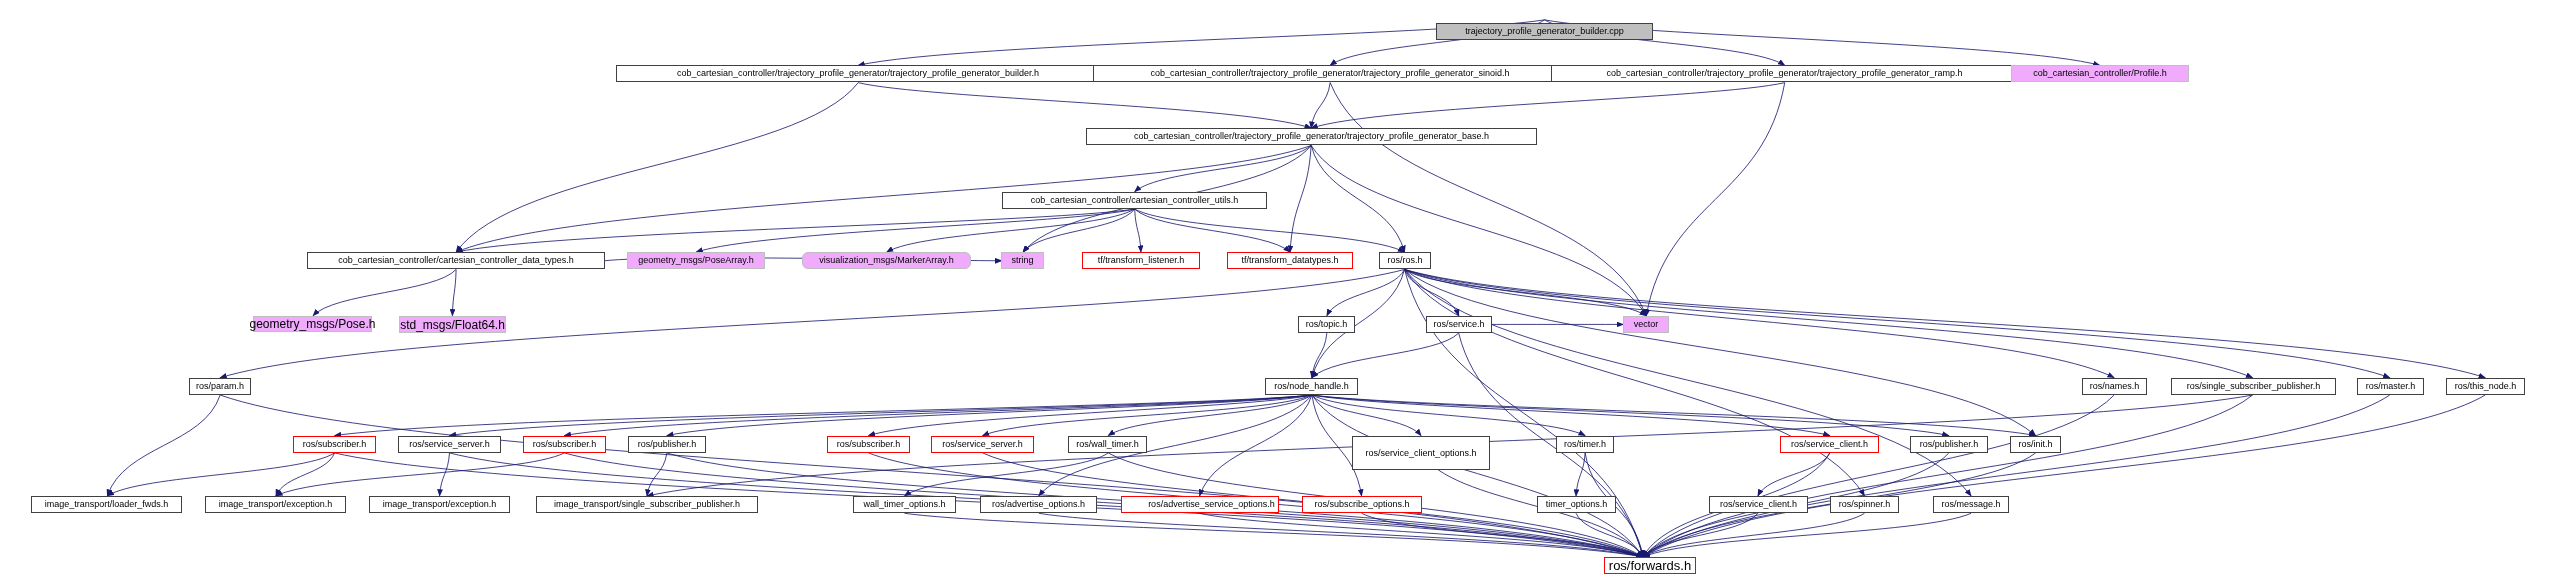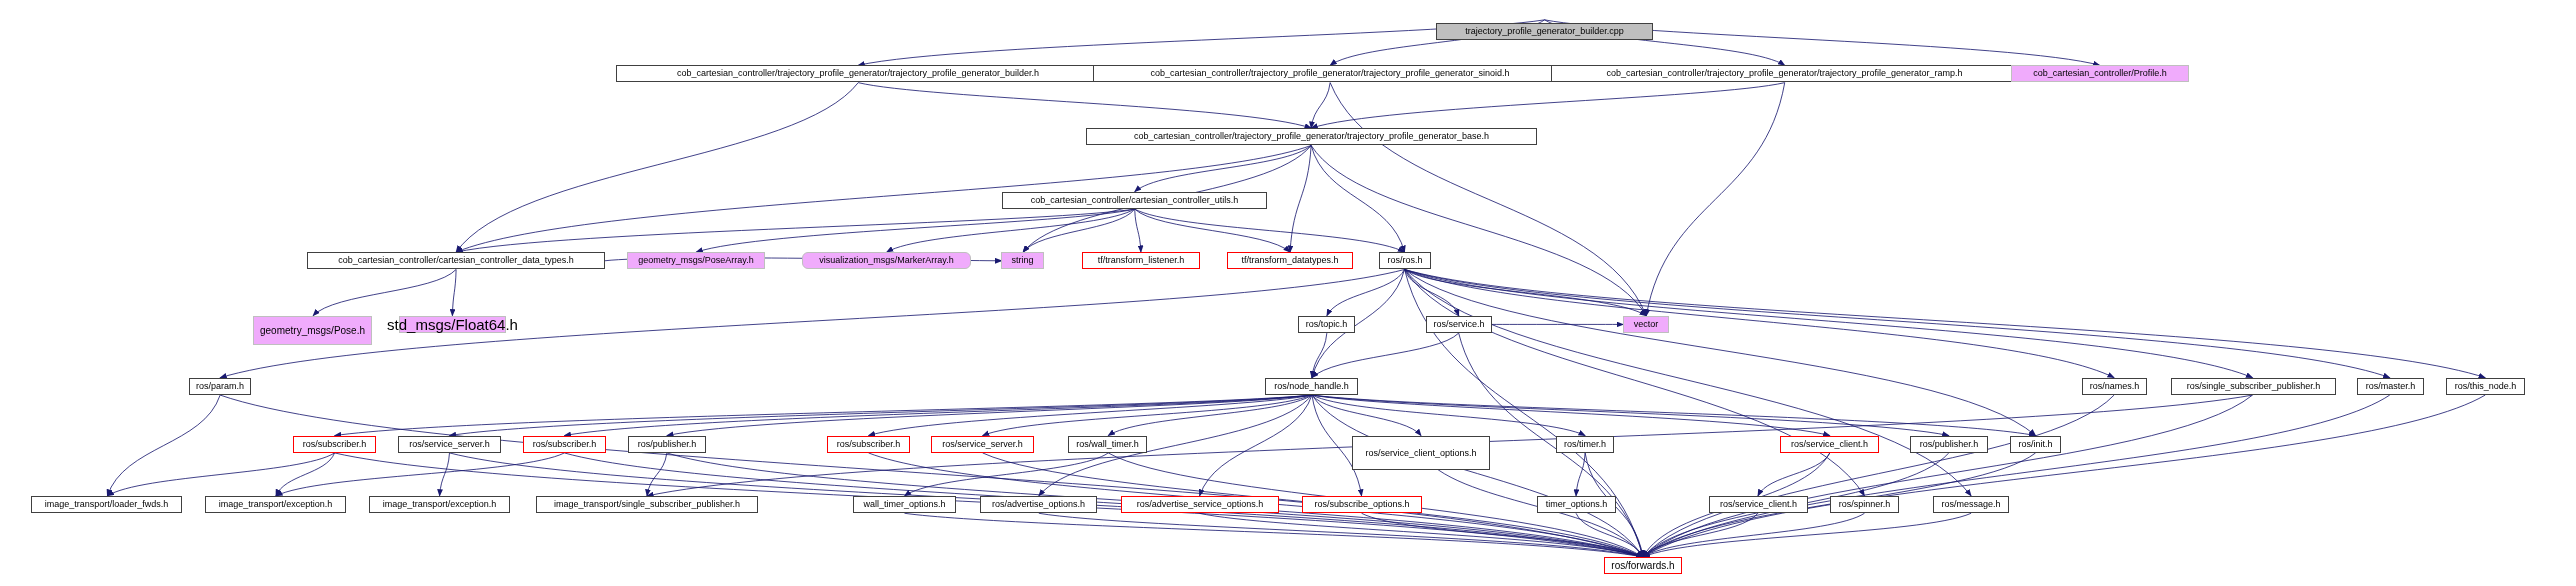--- a/index.html
+++ b/index.html
@@ -158,24 +158,24 @@
       </div>
       <div class="node hdr" style="left: 1082px; top: 252px; width: 118px; height: 17.4px; font-size: 9px;">
         <span class="lbl">tf/transform_listener.h</span>
       </div>
       <div class="node hdr" style="left: 1227px; top: 252px; width: 126px; height: 17.4px; font-size: 9px;">
         <span class="lbl">tf/transform_datatypes.h</span>
       </div>
       <div class="node plain" style="left: 1379px; top: 252px; width: 52px; height: 17.4px; font-size: 9px;">
         <span class="lbl">ros/ros.h</span>
       </div>
-      <div class="node ext" style="left: 253px; top: 316px; width: 119px; height: 29px; font-size: 10px;">
+      <div class="node ext" style="left: 253px; top: 316px; width: 119px; height: 16px; font-size: 12px;">
         <span class="lbl">geometry_msgs/Pose.h</span>
       </div>
-      <div class="node ext" style="left: 399px; top: 316px; width: 107px; height: 17.4px; font-size: 15px;">
+      <div class="node ext" style="left: 399px; top: 316px; width: 107px; height: 17.4px; font-size: 12px;">
         <span class="lbl">std_msgs/Float64.h</span>
       </div>
       <div class="node plain" style="left: 1298px; top: 316px; width: 57px; height: 17.4px; font-size: 9px;">
         <span class="lbl">ros/topic.h</span>
       </div>
       <div class="node plain" style="left: 1426px; top: 316px; width: 66px; height: 17.4px; font-size: 9px;">
         <span class="lbl">ros/service.h</span>
       </div>
       <div class="node ext" style="left: 1623px; top: 316px; width: 46px; height: 17.4px; font-size: 9px;">
         <span class="lbl">vector</span>
@@ -245,36 +245,36 @@
       </div>
       <div class="node plain" style="left: 536px; top: 496px; width: 222px; height: 17.4px; font-size: 9px;">
         <span class="lbl">image_transport/single_subscriber_publisher.h</span>
       </div>
       <div class="node plain" style="left: 853px; top: 496px; width: 103px; height: 17.4px; font-size: 9px;">
         <span class="lbl">wall_timer_options.h</span>
       </div>
       <div class="node plain" style="left: 980px; top: 496px; width: 117px; height: 17.4px; font-size: 9px;">
         <span class="lbl">ros/advertise_options.h</span>
       </div>
-      <div class="node hdr" style="left: 1121px; top: 496px; width: 158px; height: 17.4px; font-size: 9px;">
+      <div class="node hdr" style="left: 1121px; top: 496px; width: 158px; height: 17.4px; font-size: 9px; justify-content: flex-end;">
         <span class="lbl">ros/advertise_service_options.h</span>
       </div>
       <div class="node hdr" style="left: 1302px; top: 496px; width: 120px; height: 17.4px; font-size: 9px;">
         <span class="lbl">ros/subscribe_options.h</span>
       </div>
       <div class="node plain" style="left: 1537px; top: 496px; width: 79px; height: 17.4px; font-size: 9px;">
         <span class="lbl">timer_options.h</span>
       </div>
       <div class="node plain" style="left: 1709px; top: 496px; width: 99px; height: 17.4px; font-size: 9px;">
         <span class="lbl">ros/service_client.h</span>
       </div>
       <div class="node plain" style="left: 1830px; top: 496px; width: 69px; height: 17.4px; font-size: 9px;">
         <span class="lbl">ros/spinner.h</span>
       </div>
       <div class="node plain" style="left: 1933px; top: 496px; width: 76px; height: 17.4px; font-size: 9px;">
         <span class="lbl">ros/message.h</span>
       </div>
-      <div class="node hdr" style="left: 1604px; top: 557px; width: 78px; height: 17.4px; font-size: 10px;">
+      <div class="node hdr" style="left: 1604px; top: 557px; width: 92px; height: 17.4px; font-size: 13px;">
         <span class="lbl">ros/forwards.h</span>
       </div>
     </div>
 </div>
 
 
 </body></html>

